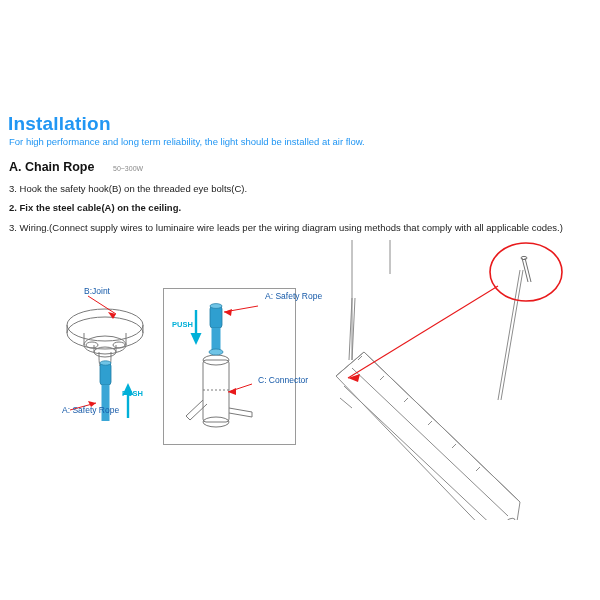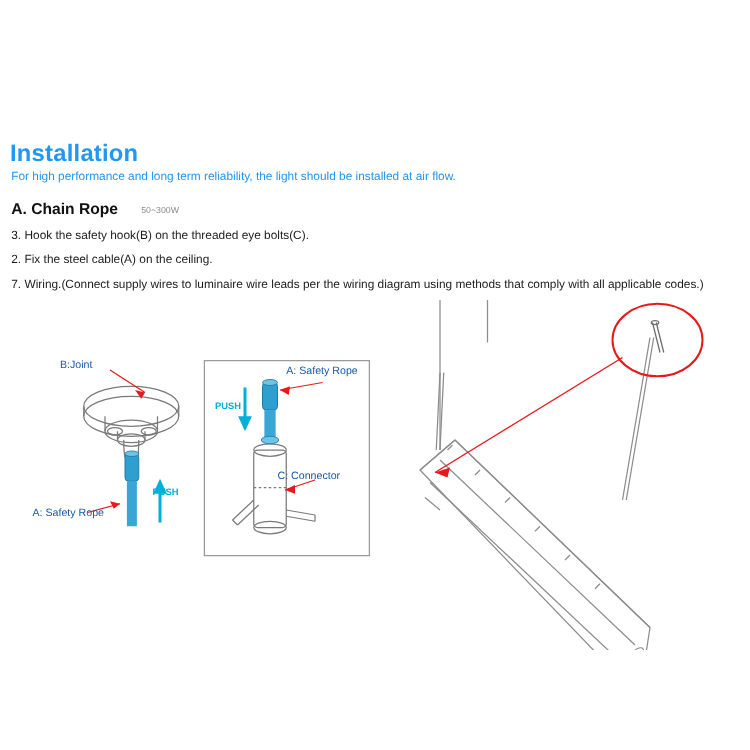--- a/index.html
+++ b/index.html
@@ -52,21 +52,21 @@
     font-size: 7px;
     color: #8a8a8a;
   }
   .step {
     position: absolute;
     left: 9px;
     font-size: 9.5px;
     color: #1b1b1b;
   }
   .step1 { top: 183px; }
-  .step2 { top: 202px; }
+  .step2 { top: 202px; font-weight: bold; }
   .step3 { top: 222px; }
 
   
   .figures {
     position: absolute;
     left: 0;
     top: 240px;
     width: 600px;
     height: 280px;
   }
@@ -77,20 +77,21 @@
     width: 133px;
     height: 157px;
     border: 1px solid #9a9a9a;
     box-sizing: border-box;
   }
   .lbl {
     position: absolute;
     font-size: 8.5px;
     color: #1559a8;
     white-space: nowrap;
+    margin-left: 36px;
   }
   .lbl-bjoint { left: 48px; top: 46px; }
   .lbl-safety-left { left: 26px; top: 165px; }
   .lbl-safety-mid { left: 229px; top: 51px; }
   .lbl-connector { left: 222px; top: 135px; text-align: right; }
   .push1 { position: absolute; left: 172px; top: 80px; font-size: 7.5px; color: #00b0d8; font-weight: bold; }
   .push2 { position: absolute; left: 122px; top: 149px; font-size: 7.5px; color: #00b0d8; font-weight: bold; }
   svg { display: block; }
   .svg-layer {
     position: absolute;
@@ -105,21 +106,21 @@
 <div class="page">
 
   <div class="title">Installation</div>
   <div class="subtitle">For high performance and long term reliability, the light should be installed at air flow.</div>
 
   <div class="section-head">A. Chain Rope</div>
   <div class="section-note">50~300W</div>
 
   <div class="step step1">3. Hook the safety hook(B) on the threaded eye bolts(C).</div>
   <div class="step step2">2. Fix the steel cable(A) on the ceiling.</div>
-  <div class="step step3">7. Wiring.(Connect supply wires to luminaire wire leads per the wiring diagram using methods that comply with all applicable codes.)</div>
+  <div class="step step3">3. Wiring.(Connect supply wires to luminaire wire leads per the wiring diagram using methods that comply with all applicable codes.)</div>
 
   <div class="figures">
 
     <div class="fig-box"></div>
 
     <svg class="svg-layer" viewBox="0 0 600 280">
       <g fill="none" stroke="#7a7a7a" stroke-width="1">
 
         <ellipse cx="105" cy="85" rx="38" ry="16"></ellipse>
         <ellipse cx="105" cy="93" rx="38" ry="16"></ellipse>

